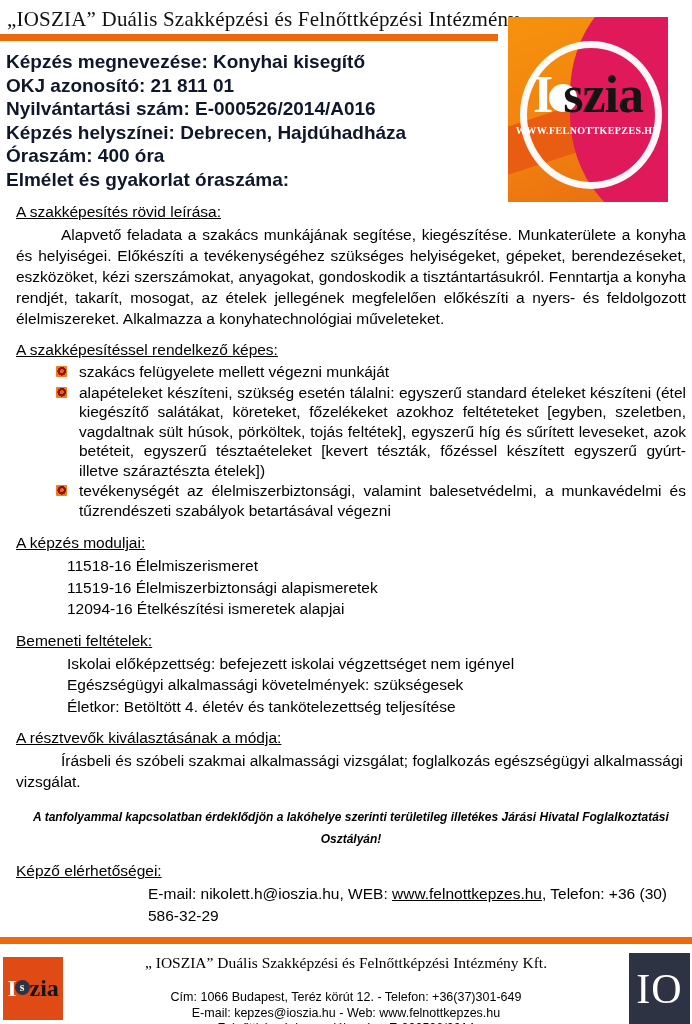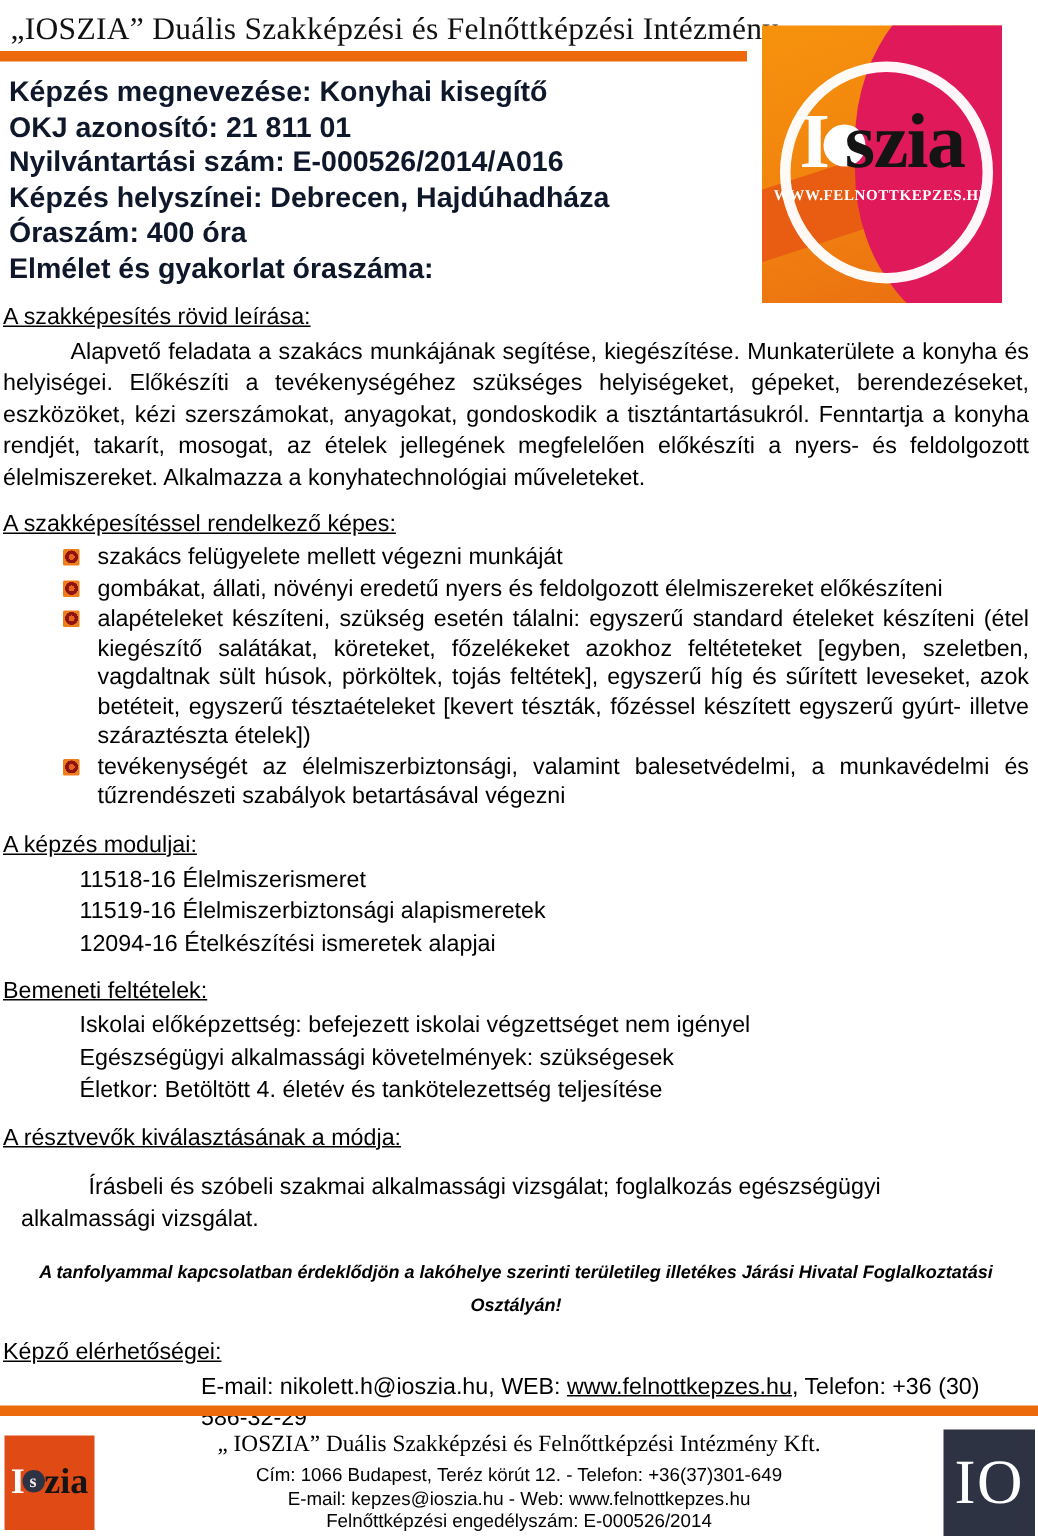--- a/index.html
+++ b/index.html
@@ -52,41 +52,41 @@
     position:absolute;left:0;top:108px;width:100%;text-align:center;
     font-family:"Liberation Serif",serif;font-weight:700;
     font-size:10px;color:#ffffff;letter-spacing:.4px;
   }
 
   
   .course{margin:9px 0 0 6px;font-weight:700;font-size:19px;line-height:23.5px;color:#0f172a;}
   .course-indent{padding-left:26px;}
 
   
-  .content{padding:0 6px 0 2px;font-size:15.5px;color:#000;}
+  .content{padding:0 6px 0 16px;font-size:15.5px;color:#000;}
   .sec-h{
     text-decoration:underline;font-size:15.5px;font-weight:400;
     margin:10px 0 2px 0;line-height:21px;
   }
   .para{
     margin:0;text-align:justify;text-indent:45px;line-height:21px;
   }
   .cap-list{list-style:none;margin:1px 0 12px 0;padding:0 0 0 40px;}
   .cap-list li{
     position:relative;padding-left:23px;text-align:justify;
     line-height:19.5px;margin-bottom:1px;
   }
   .blt{
     position:absolute;left:0;top:4px;width:11px;height:11px;
     background:radial-gradient(circle at 52% 48%, #e8621e 0 2px, #8e1414 2px 4.2px, #ef7d19 4.4px);
     border-radius:1px;
   }
   .plain-list{margin:1px 0 0 0;padding-left:51px;line-height:21.5px;}
   .plain-list div{min-height:21.5px;}
-  .sel-para{margin:12px;text-align:left;text-indent:45px;line-height:21px;}
+  .sel-para{margin:0;text-align:left;text-indent:45px;line-height:21px;}
 
   .notice{
     margin:14px 4px 0 4px;text-align:center;
     font-weight:700;font-style:italic;font-size:12px;line-height:22px;
   }
   .contact-line{padding-left:132px;line-height:21.5px;}
   .weblink{text-decoration:underline;color:#000;}
 
   
   .ftr-rule{position:absolute;left:0;top:930px;width:692px;height:7px;background:#ed6a0c;}
@@ -100,21 +100,21 @@
   .fll-i{color:#ffffff;}
   .fll-s{
     display:inline-block;width:15px;height:15px;border-radius:50%;
     background:#2e3344;color:#f0f0f0;font-size:12px;line-height:15px;
     text-align:center;margin:0 0 3px -2px;vertical-align:middle;font-weight:700;
   }
   .ftr-center{
     position:absolute;left:106px;top:2px;width:480px;text-align:center;color:#000;
   }
   .ftr-company{
-    font-family:"Liberation Serif",serif;font-size:15.5px;line-height:19px;margin-bottom:4px;
+    font-family:"Liberation Serif",serif;font-size:15.5px;line-height:19px;margin-bottom:18px;
   }
   .ftr-line{font-size:12.5px;line-height:15.5px;}
   .ftr-logo-right{
     position:absolute;left:629px;top:2px;width:61px;height:71px;
     background:#2e3344;display:flex;align-items:center;justify-content:center;
     font-family:"Liberation Serif",serif;font-size:42px;color:#ffffff;letter-spacing:1px;
   }
 </style>
 </head>
 <body>
@@ -142,21 +142,20 @@
   </div>
 
   <div class="content">
 
     <div class="sec-h">A szakképesítés rövid leírása:</div>
     <p class="para">Alapvető feladata a szakács munkájának segítése, kiegészítése. Munkaterülete a konyha és helyiségei. Előkészíti a tevékenységéhez szükséges helyiségeket, gépeket, berendezéseket, eszközöket, kézi szerszámokat, anyagokat, gondoskodik a tisztántartásukról. Fenntartja a konyha rendjét, takarít, mosogat, az ételek jellegének megfelelően előkészíti a nyers- és feldolgozott élelmiszereket. Alkalmazza a konyhatechnológiai műveleteket.</p>
 
     <div class="sec-h">A szakképesítéssel rendelkező képes:</div>
     <ul class="cap-list">
       <li><span class="blt"></span><span>szakács felügyelete mellett végezni munkáját</span></li>
-      <li><span class="blt"></span><span>gombákat, állati, növényi eredetű nyers és feldolgozott élelmiszereket előkészíteni</span></li>
       <li><span class="blt"></span><span>alapételeket készíteni, szükség esetén tálalni: egyszerű standard ételeket készíteni (étel kiegészítő salátákat, köreteket, főzelékeket azokhoz feltéteteket [egyben, szeletben, vagdaltnak sült húsok, pörköltek, tojás feltétek], egyszerű híg és sűrített leveseket, azok betéteit, egyszerű tésztaételeket [kevert tészták, főzéssel készített egyszerű gyúrt- illetve száraztészta ételek])</span></li>
       <li><span class="blt"></span><span>tevékenységét az élelmiszerbiztonsági, valamint balesetvédelmi, a munkavédelmi és tűzrendészeti szabályok betartásával végezni</span></li>
     </ul>
 
     <div class="sec-h">A képzés moduljai:</div>
     <div class="plain-list">
       <div>11518-16 Élelmiszerismeret</div>
       <div>11519-16 Élelmiszerbiztonsági alapismeretek</div>
       <div>12094-16 Ételkészítési ismeretek alapjai</div>
     </div>

